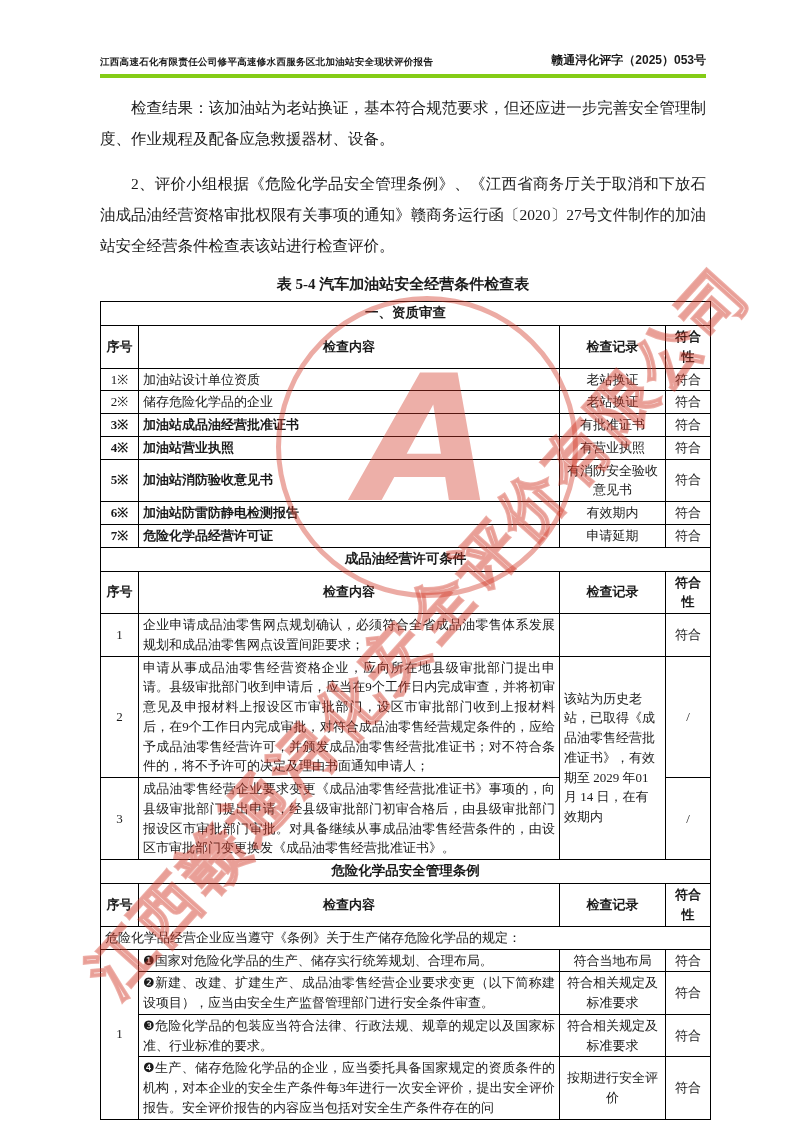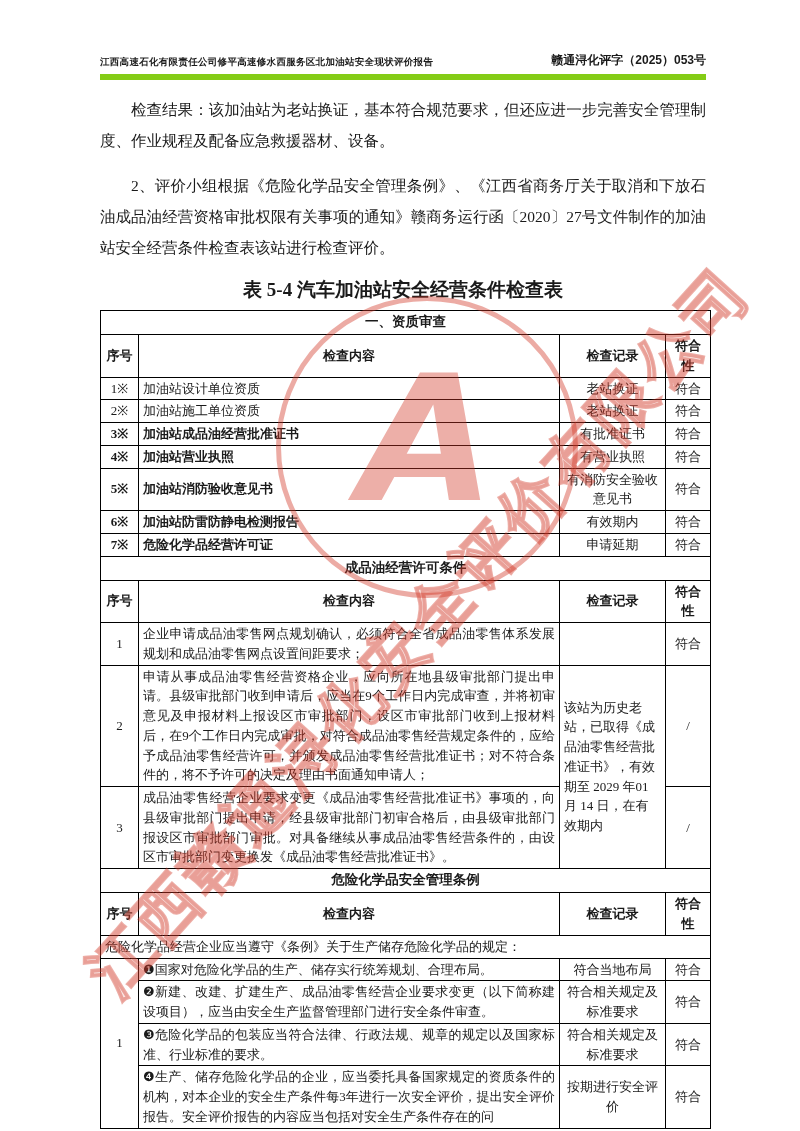--- a/index.html
+++ b/index.html
@@ -11,40 +11,40 @@
     box-sizing:border-box;
     padding:52px 94px 0 100px;
     font-family:"Liberation Serif","DejaVu Serif",serif;
     color:#1a1a1a;
     outline:1px solid #c9c9c9;
     overflow:hidden;
   }
   
   .doc-header{
     display:flex;justify-content:space-between;align-items:flex-end;
-    border-bottom:6px solid #84cc16;
+    border-bottom:4px solid #84cc16;
     padding-bottom:5px;
     font-family:"Liberation Sans","DejaVu Sans",sans-serif;
   }
   .doc-header .h-left{font-size:9.5px;font-weight:bold;letter-spacing:0.3px;}
   .doc-header .h-right{font-size:12px;font-weight:bold;white-space:nowrap;margin-left:12px;}
   
   .para{
     margin:14px 0 0 0;
     font-size:15.5px;
     line-height:31px;
     text-align:justify;
     text-indent:2em;
   }
   
   .table-title{
     margin-top:14px;
     text-align:center;
     font-weight:bold;
-    font-size:19px;
+    font-size:15px;
   }
   
   table.check-table{
     margin:7px auto 0 auto;
     border-collapse:collapse;
     table-layout:fixed;
     width:610px;
     font-size:13px;
     padding-left:43px;
   }
@@ -145,21 +145,21 @@
       <th>符合性</th>
     </tr>
     <tr>
       <td class="c cno">1※</td>
       <td class="l ccontent">加油站设计单位资质</td>
       <td class="c">老站换证</td>
       <td class="c">符合</td>
     </tr>
     <tr>
       <td class="c cno">2※</td>
-      <td class="l ccontent">加油站施工单位资质</td>
+      <td class="l ccontent">储存危险化学品的企业</td>
       <td class="c">老站换证</td>
       <td class="c">符合</td>
     </tr>
     <tr class="bold">
       <td class="c cno">3※</td>
       <td class="l ccontent">加油站成品油经营批准证书</td>
       <td class="c">有批准证书</td>
       <td class="c">符合</td>
     </tr>
     <tr class="bold">

